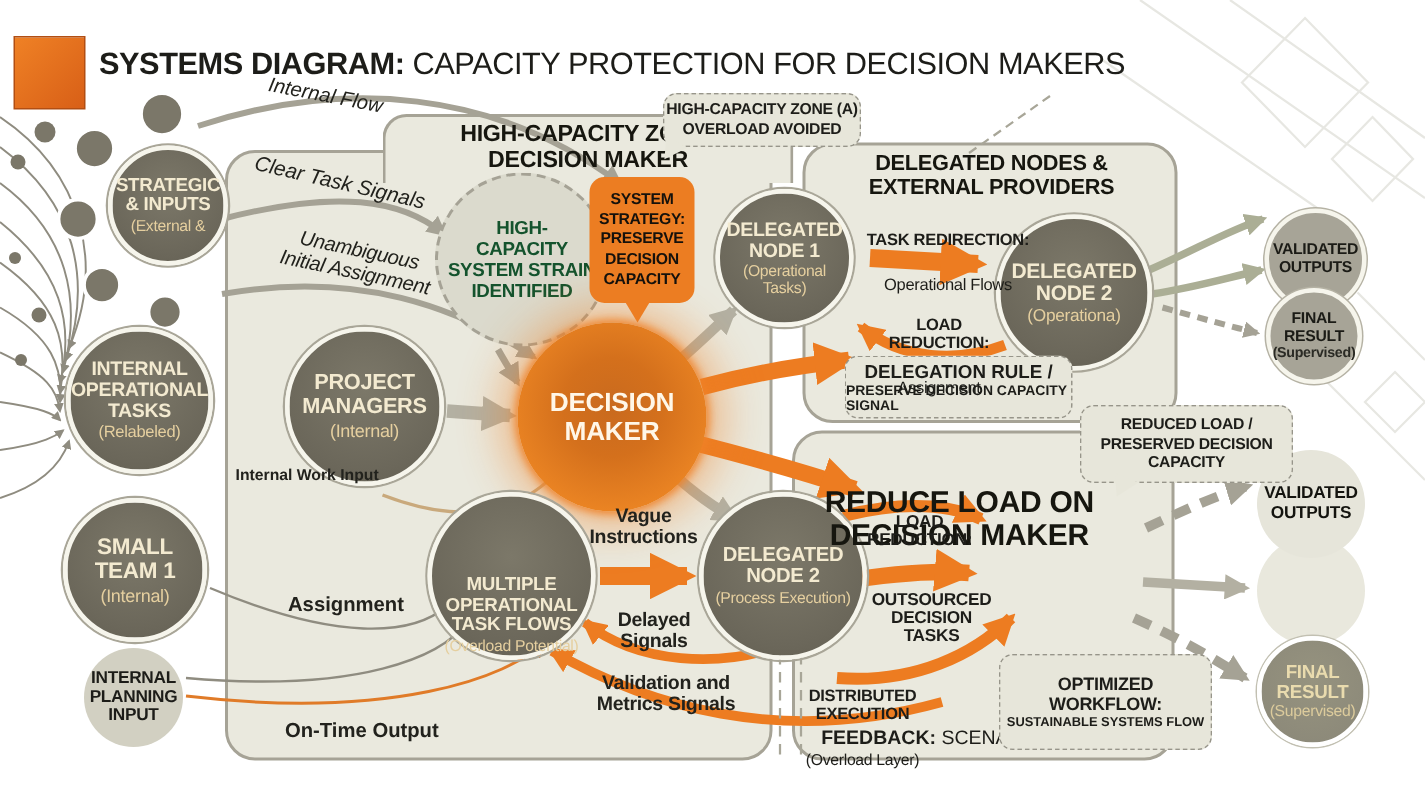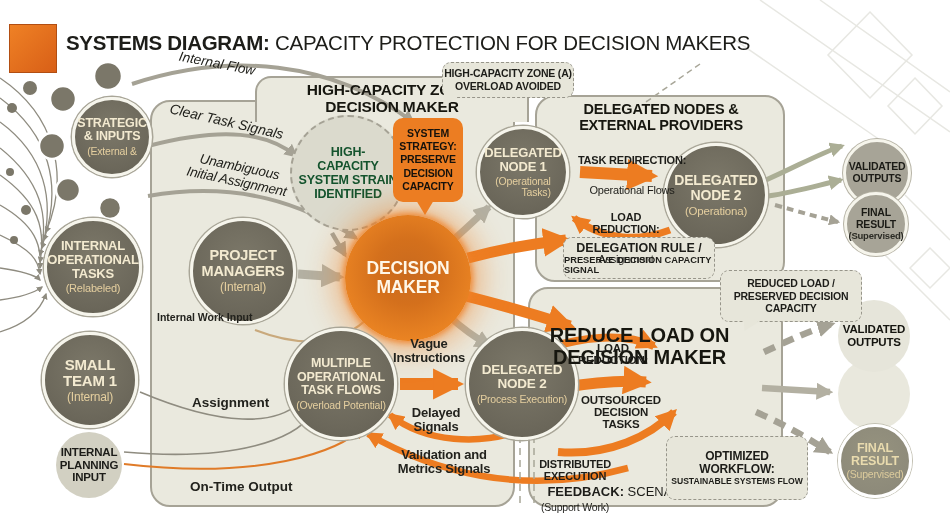--- a/index.html
+++ b/index.html
@@ -198,37 +198,37 @@
 IDENTIFIED</div>
   </div>
 
   <div class="node abs" style="left:345px;top:215px;width:126px;height:126px;z-index:3;
        background:radial-gradient(circle at 50% 45%,#C96A1E 0%,#D4701C 35%,#EE8724 80%,#F29A3A 100%);
        box-shadow:0 0 6px 2px rgba(240,130,40,.9),0 0 28px 12px rgba(240,130,40,.45);">
     <div class="t" style="font-size:17.5px;font-weight:700;color:#FFF7E8;line-height:1.1;">DECISION
 MAKER</div>
   </div>
 
-  <div class="node dark abs" style="left:285px;top:328px;width:112px;height:112px;z-index:3;">
+  <div class="node dark abs" style="left:285px;top:328px;width:112px;height:112px;z-index:3;justify-content:flex-end;">
     <div class="t ti" style="font-size:12.5px;">MULTIPLE
 OPERATIONAL
 TASK FLOWS</div>
     <div class="t su" style="font-size:10.5px;">(Overload Potential)</div>
   </div>
 
   <div class="node dark abs" style="left:466px;top:328px;width:112px;height:112px;z-index:3;">
     <div class="t ti" style="font-size:13.5px;">DELEGATED
 NODE 2</div>
     <div class="t su" style="font-size:10.5px;">(Process Execution)</div>
   </div>
 
   <div class="node dark abs" style="left:477px;top:126px;width:92px;height:92px;z-index:3;">
     <div class="t ti" style="font-size:13px;">DELEGATED
 NODE 1</div>
-    <div class="t su" style="font-size:10.5px;text-align:right;">(Operational
+    <div class="t su" style="font-size:10.5px;">(Operational
 Tasks)</div>
   </div>
 
   <div class="node dark abs" style="left:664px;top:143px;width:104px;height:104px;z-index:3;">
     <div class="t ti" style="font-size:14px;">DELEGATED
 NODE 2</div>
     <div class="t su" style="font-size:11.5px;">(Operationa)</div>
   </div>
 
 
@@ -316,16 +316,16 @@
 
   <div class="abs t" style="left:578px;top:342px;width:70px;font-size:11.5px;font-weight:700;z-index:4;">LOAD
 REDUCTION:</div>
   <div class="abs t" style="left:576px;top:394px;width:90px;font-size:11.5px;font-weight:700;z-index:4;">OUTSOURCED
 DECISION
 TASKS</div>
 
   <div class="abs t" style="left:523px;top:440px;width:104px;z-index:4;">
     <div class="t" style="font-size:11px;font-weight:700;line-height:1.12;">DISTRIBUTED
 EXECUTION</div>
-    <div style="font-size:10.5px;">(Support Work)</div>
+    <div style="font-size:10.5px;">(Overload Layer)</div>
   </div>
 
 </div>
 
 </body></html>

